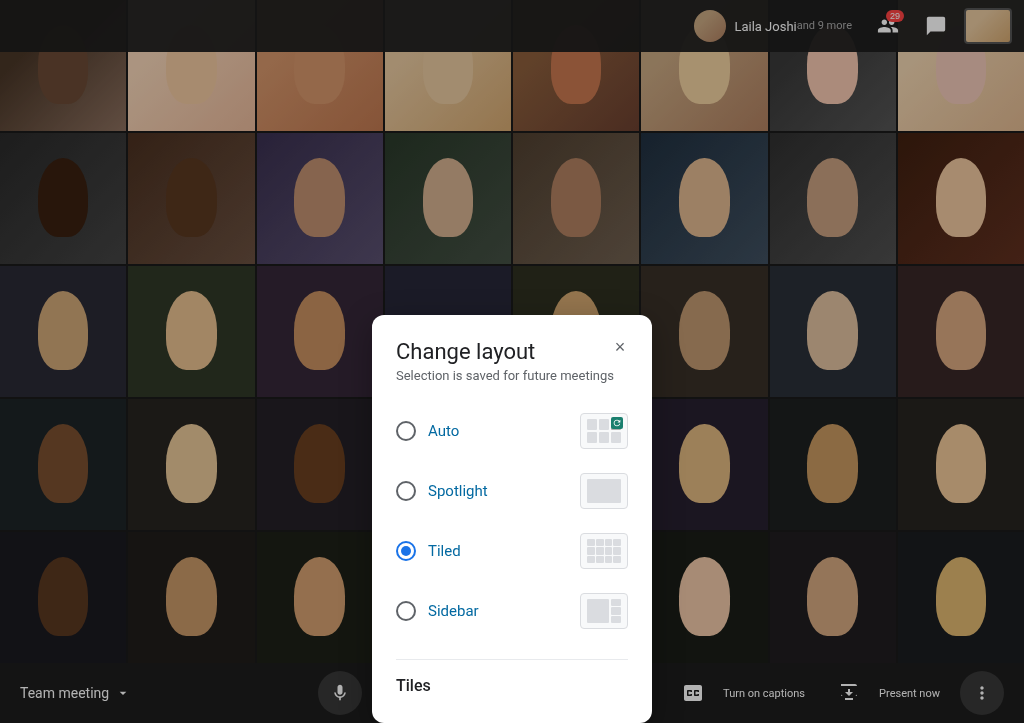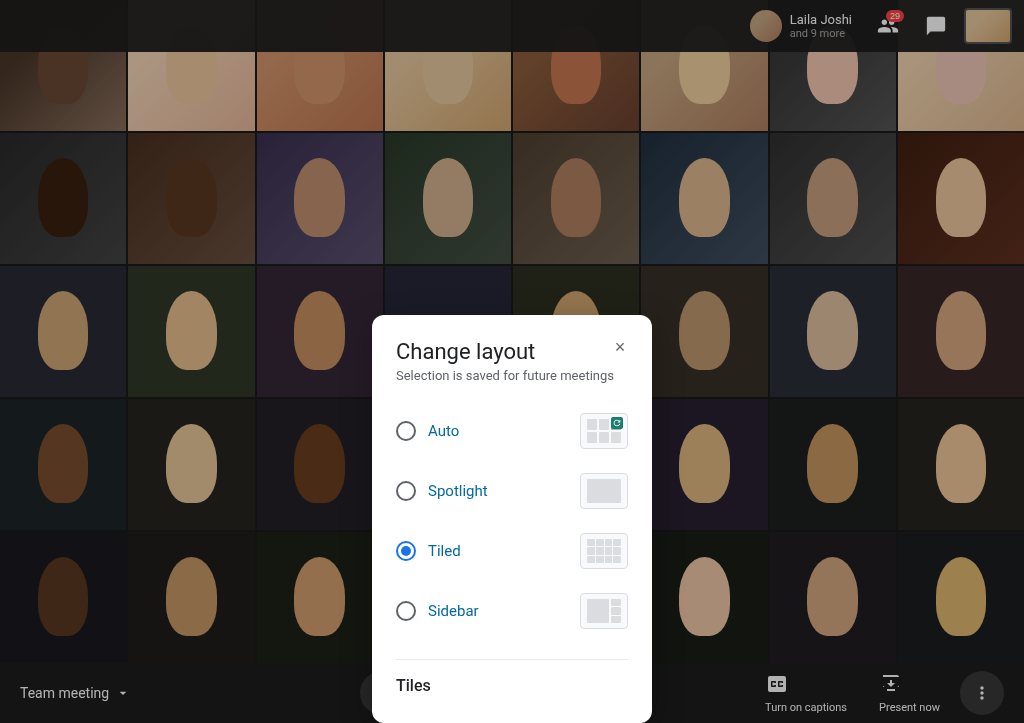--- a/index.html
+++ b/index.html
@@ -163,22 +163,23 @@
     }
 
     .right-controls {
       display: flex;
       align-items: center;
       gap: 8px;
     }
 
     .bottom-action {
       display: flex;
-      flex-direction: column;
-      gap: 5px;
+      flex-direction: row;
+      align-items: center;
+      gap: 18px;
       cursor: pointer;
       padding: 4px 12px;
       border-radius: 8px;
     }
 
     .bottom-action span {
       color: #fff;
       font-size: 11px;
     }
 
@@ -656,21 +657,21 @@
   <div class="video-cell" style="background:#1a1e20">
       <div class="vc">
         <div class="vc-face" style="background:#e0b870;"></div>
       </div>
     </div>
 </div>
 
 <div class="top-bar">
   <div class="user-info">
     <div class="user-avatar"></div>
-    <div style="display:flex;flex-direction:column;">
+    <div style="display:flex;">
       <span class="user-name">Laila Joshi</span>
       <span class="user-name" style="font-size:11px;color:#aaa;">and 9 more</span>
     </div>
   </div>
   <button class="top-icon-btn">
     <svg width="22" height="22" viewBox="0 0 24 24" fill="#fff">
       <path d="M16 11c1.66 0 2.99-1.34 2.99-3S17.66 5 16 5c-1.66 0-3 1.34-3 3s1.34 3 3 3zm-8 0c1.66 0 2.99-1.34 2.99-3S9.66 5 8 5C6.34 5 5 6.34 5 8s1.34 3 3 3zm0 2c-2.33 0-7 1.17-7 3.5V19h14v-2.5c0-2.33-4.67-3.5-7-3.5zm8 0c-.29 0-.62.02-.97.05 1.16.84 1.97 1.97 1.97 3.45V19h6v-2.5c0-2.33-4.67-3.5-7-3.5z"></path>
     </svg>
     <span class="badge">29</span>
   </button>

